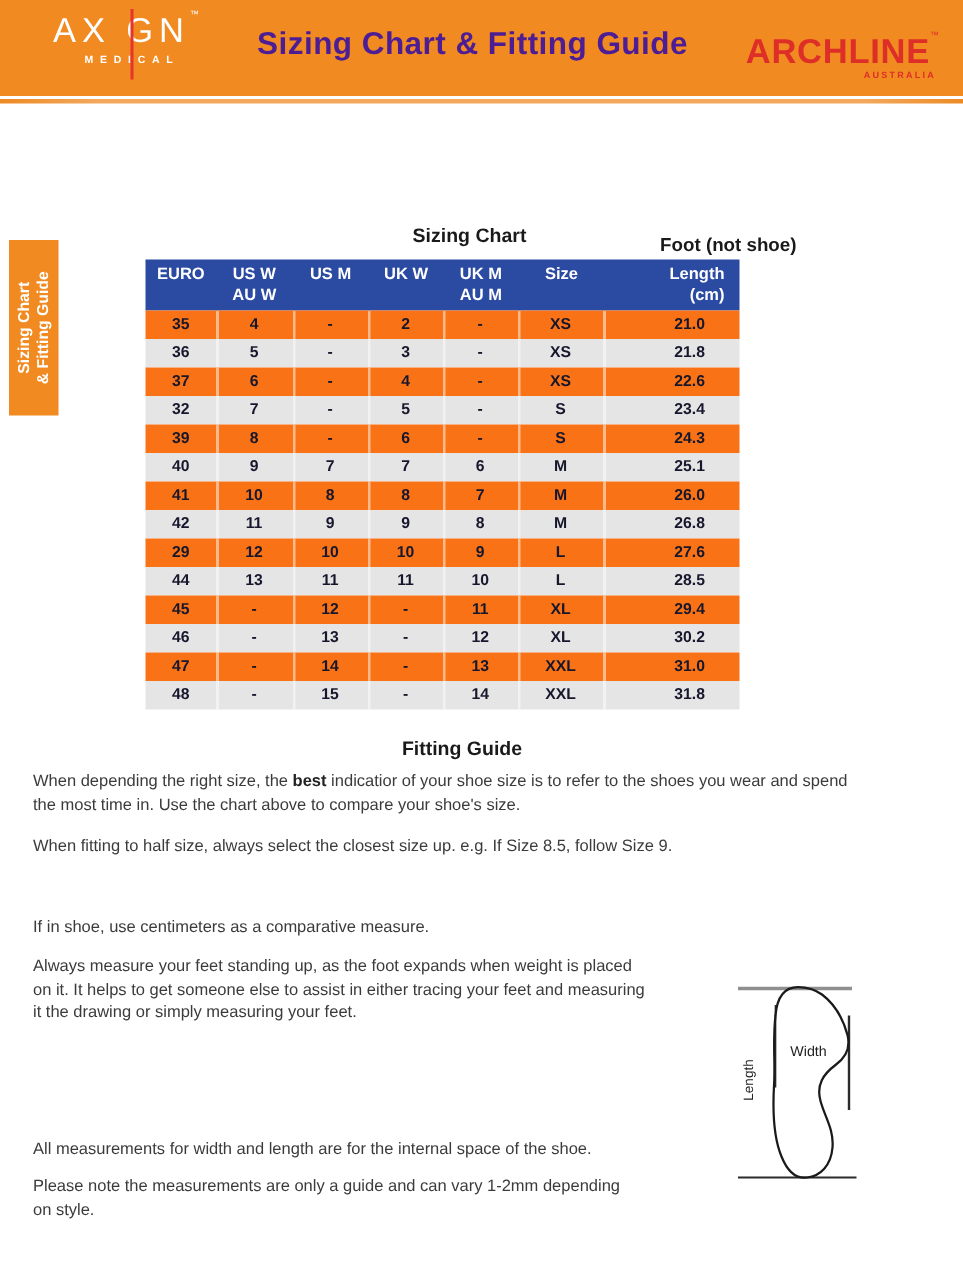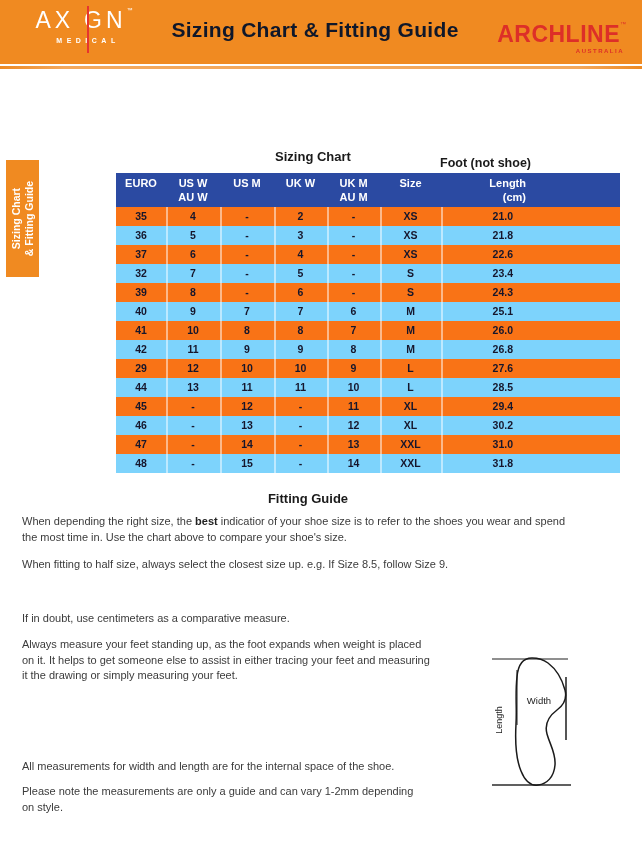--- a/index.html
+++ b/index.html
@@ -12,21 +12,21 @@
                  background:linear-gradient(90deg,#ED8A24 0%,#F3A85C 10%,#F3A85C 90%,#ED8A24 100%); }
 
   .axign { position:absolute; left:35px; top:7px; width:102px; text-align:center; color:#fff; }
   .axign-name { font-size:23px; font-weight:400; letter-spacing:4px; white-space:nowrap; }
   .axign-gap { display:inline-block; width:10px; }
   .axign-tm { font-size:6px; vertical-align:top; }
   .axign-sub { font-size:7px; font-weight:bold; letter-spacing:4.5px; margin-top:3px; padding-left:4px; }
   .axign-bar { position:absolute; left:52px; top:-1px; width:2px; height:47px; background:#E6352F; }
 
   .banner-title { position:absolute; left:140px; top:18px; width:350px; text-align:center;
-                  color:#0f172a; font-size:21px; font-weight:bold; letter-spacing:0.3px; }
+                  color:#4c1d95; font-size:21px; font-weight:bold; letter-spacing:0.3px; }
 
   .archline { position:absolute; right:16px; top:21px; text-align:right; color:#DD2F28; }
   .archline-name { font-size:23px; font-weight:bold; letter-spacing:0.5px; }
   .archline-tm { font-size:6px; vertical-align:top; }
   .archline-sub { font-size:6px; font-weight:bold; letter-spacing:1.5px; margin-top:0; padding-right:2px; }
 
   
   .tab { position:absolute; left:6px; top:160px; width:33px; height:117px; background:#F08A21; }
   .tab-inner { position:absolute; left:0; top:117px; width:117px; height:33px;
                transform:rotate(-90deg); transform-origin:0 0;
@@ -35,26 +35,26 @@
 
   
   .h-sizing { position:absolute; left:103px; top:149px; width:420px; text-align:center;
               font-size:13px; font-weight:bold; color:#1a1a1a; }
   .h-footnote { position:absolute; left:330px; top:156px; width:201px; text-align:right;
                 font-size:12.5px; font-weight:bold; color:#1a1a1a; }
   .h-center { position:absolute; left:0; width:616px; text-align:center;
               font-size:13px; font-weight:bold; color:#1a1a1a; }
 
   
-  .tbl { position:absolute; left:116px; top:173px; width:504px; }
+  .tbl { position:absolute; left:97px; top:173px; width:396px; }
   .thead { display:flex; background:#2B4AA2; height:34px; }
   .th { color:#fff; font-weight:bold; font-size:11px; line-height:13.5px; text-align:center; padding-top:4px; }
   .tr { display:flex; height:19px; }
   .tr.odd  { background:#f97316; }
-  .tr.even { background:#7dd3fc; }
+  .tr.even { background:#e5e5e5; }
   .td { font-size:10.5px; font-weight:bold; color:#16162c; text-align:center; line-height:19px; }
   .td + .td { box-shadow:inset 2px 0 0 rgba(255,255,255,0.5); }
   .c0{width:50px}.c1{width:54px}.c2{width:54px}.c3{width:53px}.c4{width:53px}.c5{width:61px}.c6{width:95px}
   .th.c6 { text-align:right; padding-right:10px; }
   .td.c6 { text-align:right; padding-right:23px; }
 
   
   .para { position:absolute; left:22px; font-size:11px; line-height:15.5px; color:#3b3b3b;
           white-space:pre-line; }
   .para b { color:#222; }
@@ -251,21 +251,21 @@
           <div class="td c6">31.8</div>
         </div>
       </div>
   </div>
 
   <div class="h-center" style="top:491px;">Fitting Guide</div>
   <div class="para" style="top:514px; width:590px;"><span>When depending the right size, the </span><b>best</b><span> indicatior of your shoe size is to refer to the shoes you wear and spend
 the most time in. Use the chart above to compare your shoe's size.</span></div>
   <div class="para" style="top:557px; width:590px;">When fitting to half size, always select the closest size up. e.g. If Size 8.5, follow Size 9.</div>
 
-  <div class="para" style="top:611px; width:460px;">If in doubt, use centimeters as a comparative measure.</div>
+  <div class="para" style="top:611px; width:460px;">If in shoe, use centimeters as a comparative measure.</div>
   <div class="para" style="top:637px; width:460px;">Always measure your feet standing up, as the foot expands when weight is placed
 on it. It helps to get someone else to assist in either tracing your feet and measuring
 it the drawing or simply measuring your feet.</div>
   <div class="para" style="top:759px; width:460px;">All measurements for width and length are for the internal space of the shoe.</div>
   <div class="para" style="top:784px; width:470px;">Please note the measurements are only a guide and can vary 1-2mm depending
 on style.</div>
 
   <svg class="diagram" width="92" height="142" viewBox="0 0 92 142">
     <line x1="4" y1="9" x2="80" y2="9" stroke="#8f8f8f" stroke-width="2.2"></line>
     <line x1="4" y1="135" x2="83" y2="135" stroke="#2b2b2b" stroke-width="1.4"></line>

